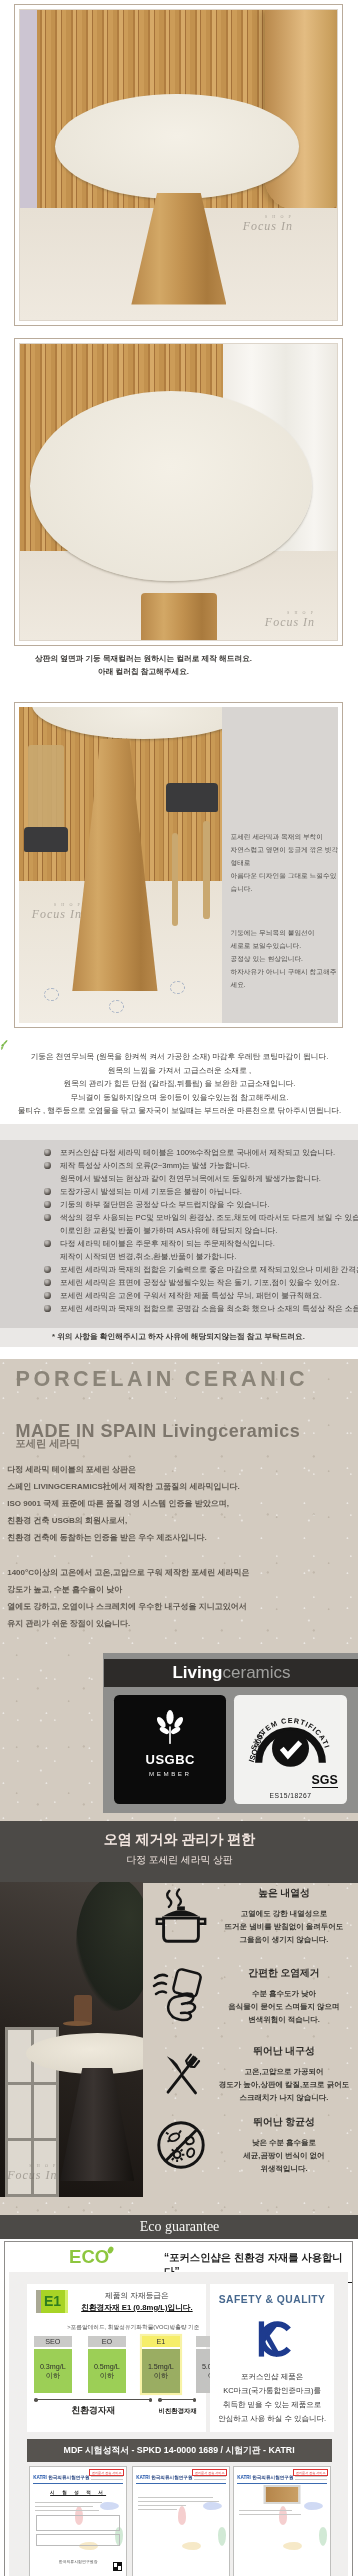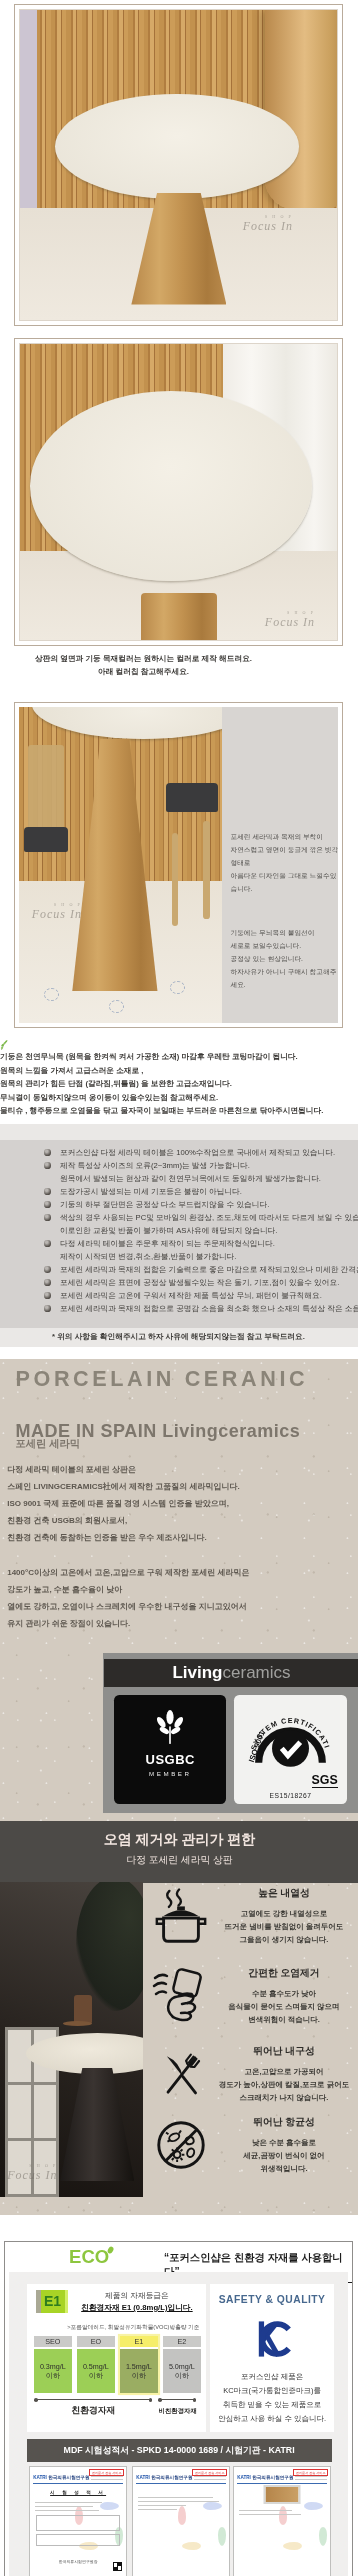--- a/index.html
+++ b/index.html
@@ -28,21 +28,21 @@
   .p3-floor{top:55%;background:linear-gradient(180deg,#e9e2d5,#f1ece3);}
   .chair{position:absolute;background:#c9a870;border-radius:3.1px;}
   .seatdark{position:absolute;background:#3a3a3c;border-radius:4.1px 4.1px 2.1px 2.1px;}
   .pad{position:absolute;width:13.4px;height:11.3px;border:1px dashed #8fa0bc;border-radius:50%;opacity:.8;}
   
   .centernote{position:absolute;left:0;width:287px;text-align:center;font-size:7.7px;font-weight:700;color:#3c3a37;line-height:13.4px;}
   
   .panel3{position:absolute;right:0;top:0;bottom:0;width:116px;background:#d8d5d2;}
   .panel3 p{margin:0;padding:0 0 0 8.2px;font-size:6.7px;line-height:13px;color:#4b4946;font-weight:500;}
   
-  .woodnotes{position:absolute;left:0;width:359px;font-size:7.7px;font-weight:700;color:#3c3a37;line-height:13.4px;}
+  .woodnotes{position:absolute;left:0;width:359px;text-align:center;font-size:7.7px;font-weight:400;color:#3c3a37;line-height:13.4px;}
   .leafsvg{vertical-align:-2.1px;margin-right:2.1px;}
   
   .band{position:absolute;left:0;width:359px;background:#eae8e6;}
   .cmain{position:absolute;left:0;width:359px;background:#d4d1cf;}
   .c-row{position:relative;padding:0 10.3px 0 60px;font-size:7.7px;line-height:13px;color:#3e3c39;font-weight:500;white-space:nowrap;}
   .c-dot{position:absolute;left:44px;top:3.1px;width:6.7px;height:6.7px;border-radius:50%;background:radial-gradient(circle at 38% 32%,#b9b5b1 18%,#5a5550 65%,#3e3a36);}
   .cfoot{position:absolute;left:0;width:359px;background:#eae8e6;font-size:7.7px;font-weight:700;color:#3e3c39;}
   
   .stone{position:absolute;left:0;width:359px;background:
     radial-gradient(circle at 8% 12%,rgba(255,255,255,.55) 0.5px,transparent 1.3px),
@@ -88,21 +88,21 @@
   .wpanel{position:absolute;background:#fff;}
   .e1row{position:absolute;display:flex;align-items:center;}
   .e1logo{display:flex;height:23px;}
   .e1logo .g{width:4.6px;background:#aaa995;}
   .e1logo .m{width:24px;background:#a8d426;color:#2e7d1e;font-size:14px;font-weight:700;text-align:center;line-height:23px;}
   .e1logo .r{width:3.6px;background:#d4ef6a;}
   .e1txt{margin-left:7.2px;text-align:center;flex:1;}
   .e1txt .l1{font-size:7.7px;color:#333;}
   .e1txt .l2{font-size:7.7px;font-weight:700;color:#111;text-decoration:underline;margin-top:2.1px;}
   .voc-cap{position:absolute;right:6.2px;font-size:5.7px;color:#555;}
-  .voctable{position:absolute;display:flex;gap:5px;justify-content:flex-end;}
+  .voctable{position:absolute;display:flex;gap:16px;justify-content:flex-end;}
   .voccol{width:38px;}
   .vochead{height:11.3px;line-height:11.3px;text-align:center;font-size:7.2px;color:#333;background:#cacac8;}
   .voccell{height:44px;display:flex;flex-direction:column;align-items:center;justify-content:center;font-size:7.2px;color:#2e2e2c;line-height:9.8px;margin-top:2.1px;}
   .hl .vochead{background:#f6ee6a;}
   .hl{box-shadow:0 0 0 2.1px #f8f3a6;}
   .legendline{position:absolute;border-top:0.8px solid #55524e;}
   .legendline:before,.legendline:after{content:"";position:absolute;top:-2.1px;width:3.6px;height:3.6px;border-radius:50%;background:#55524e;}
   .legendline:before{left:-0.5px;} .legendline:after{right:-0.5px;}
   .legtxt{position:absolute;font-weight:700;color:#22211f;text-align:center;}
   .sq-title{position:absolute;width:100%;text-align:center;font-size:10.3px;font-weight:700;color:#47688e;letter-spacing:0.5px;}
@@ -396,20 +396,23 @@
       </div>
       <div class="tx">
         <h3>뛰어난 내구성</h3>
         <div class="bl">고온,고압으로 가공되어</div>
         <div class="bl">경도가 높아,상판에 칼질,포크로 긁어도</div>
         <div class="bl">스크래치가 나지 않습니다.</div>
       </div>
     </div>
   </div>
 
+  <div class="serifbanner" style="top:2215px;height:24px;line-height:24px;font-size:14px;">
+    <span>Eco guarantee</span>
+  </div>
 
   <div class="ecobox" style="top:2241px;height:351px;">
     <div class="ecologo" style="left:64px;top:4.1px;">
       <span>ECO</span><svg width="7.2" height="8.2" viewBox="0 0 14 16" style="display:inline-block;vertical-align:9.3px;margin-left:-2.1px;">
           <ellipse cx="7" cy="8" rx="5" ry="7" fill="#8dc63f" transform="rotate(30 7 8)"></ellipse>
         </svg>
     </div>
     <div class="ecoquote" style="left:120px;top:9px;margin-left:39px;">“포커스인샵은 친환경 자재를 사용합니다”</div>
 
     <div class="ecogray" style="top:30px;height:317px;"></div>

